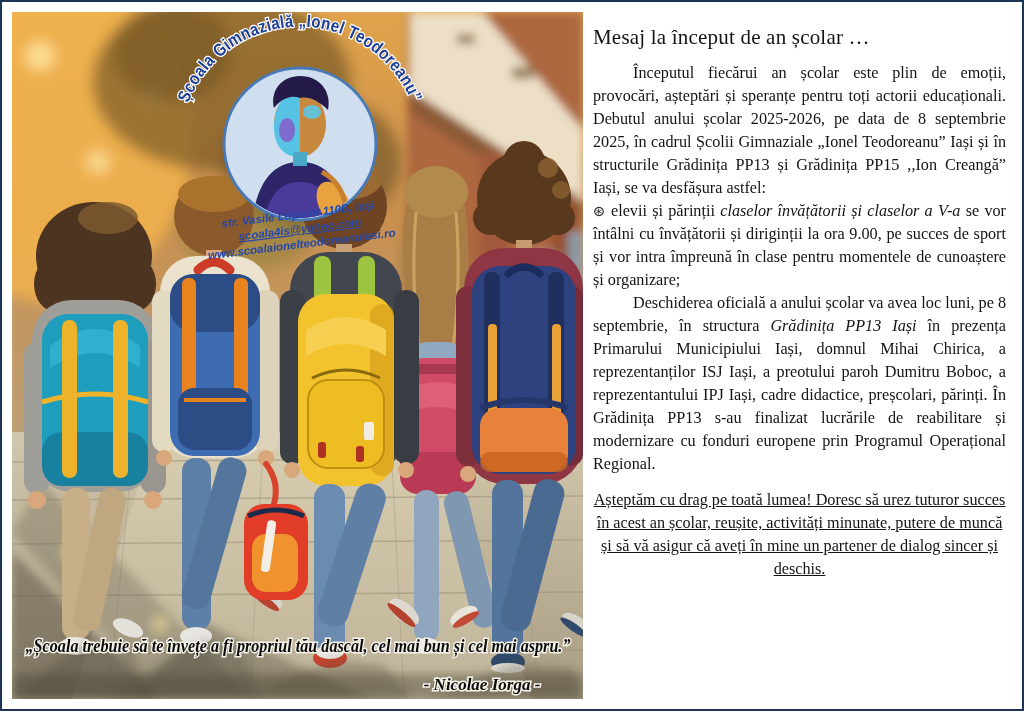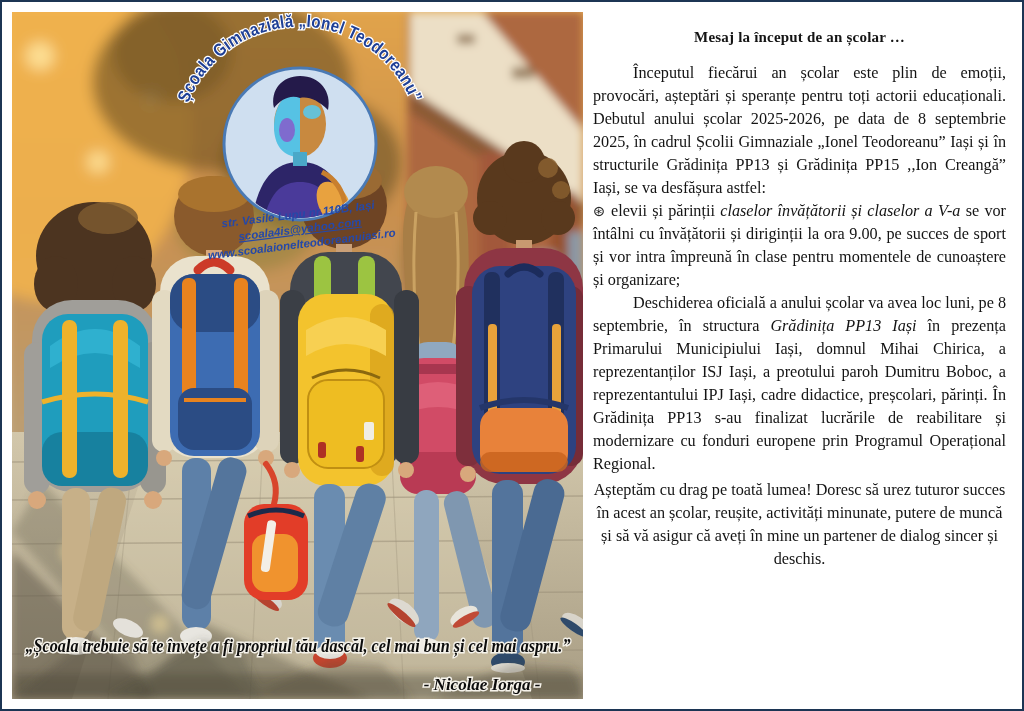--- a/index.html
+++ b/index.html
@@ -3,26 +3,26 @@
 <meta charset="utf-8">
 <style>
   html,body{margin:0;padding:0;background:#fff;}
   body{width:1024px;height:711px;position:relative;font-family:"Liberation Serif",serif;}
   .frame{position:absolute;left:0;top:0;width:1024px;height:711px;box-sizing:border-box;
          border:2px solid #1c3554;background:#fff;padding:10px;display:flex;overflow:hidden;}
   .photo-wrap{position:relative;width:571px;height:687px;flex:none;overflow:hidden;}
   .photo-wrap svg{display:block;}
   .right-panel{width:431px;box-sizing:border-box;padding:4px 6px 0 10px;color:#141414;
                font-size:16.2px;line-height:23px;text-align:justify;overflow:hidden;}
-  .right-panel h1{font-size:15px;line-height:26px;font-weight:bold;text-align:center;
+  .right-panel h1{font-size:21px;line-height:26px;font-weight:normal;
                   margin:8px 0 12px 0;letter-spacing:.2px;}
   .right-panel p{margin:0;}
   .right-panel p.indent{text-indent:40px;font-family:Liberation Serif, serif;}
   .right-panel p.center{text-align:center;text-indent:0;}
-  .right-panel p.gap{margin-top:3px;}
+  .right-panel p.gap{margin-top:13px;text-decoration:underline;}
   .right-panel .it{font-style:italic;}
   .right-panel .bullet{font-family:"DejaVu Sans",sans-serif;font-size:14.5px;}
 </style>
 </head>
 <body>
 
 <div class="frame">
 
   <div class="photo-wrap">
     <svg width="571" height="687" viewBox="0 0 571 687">

